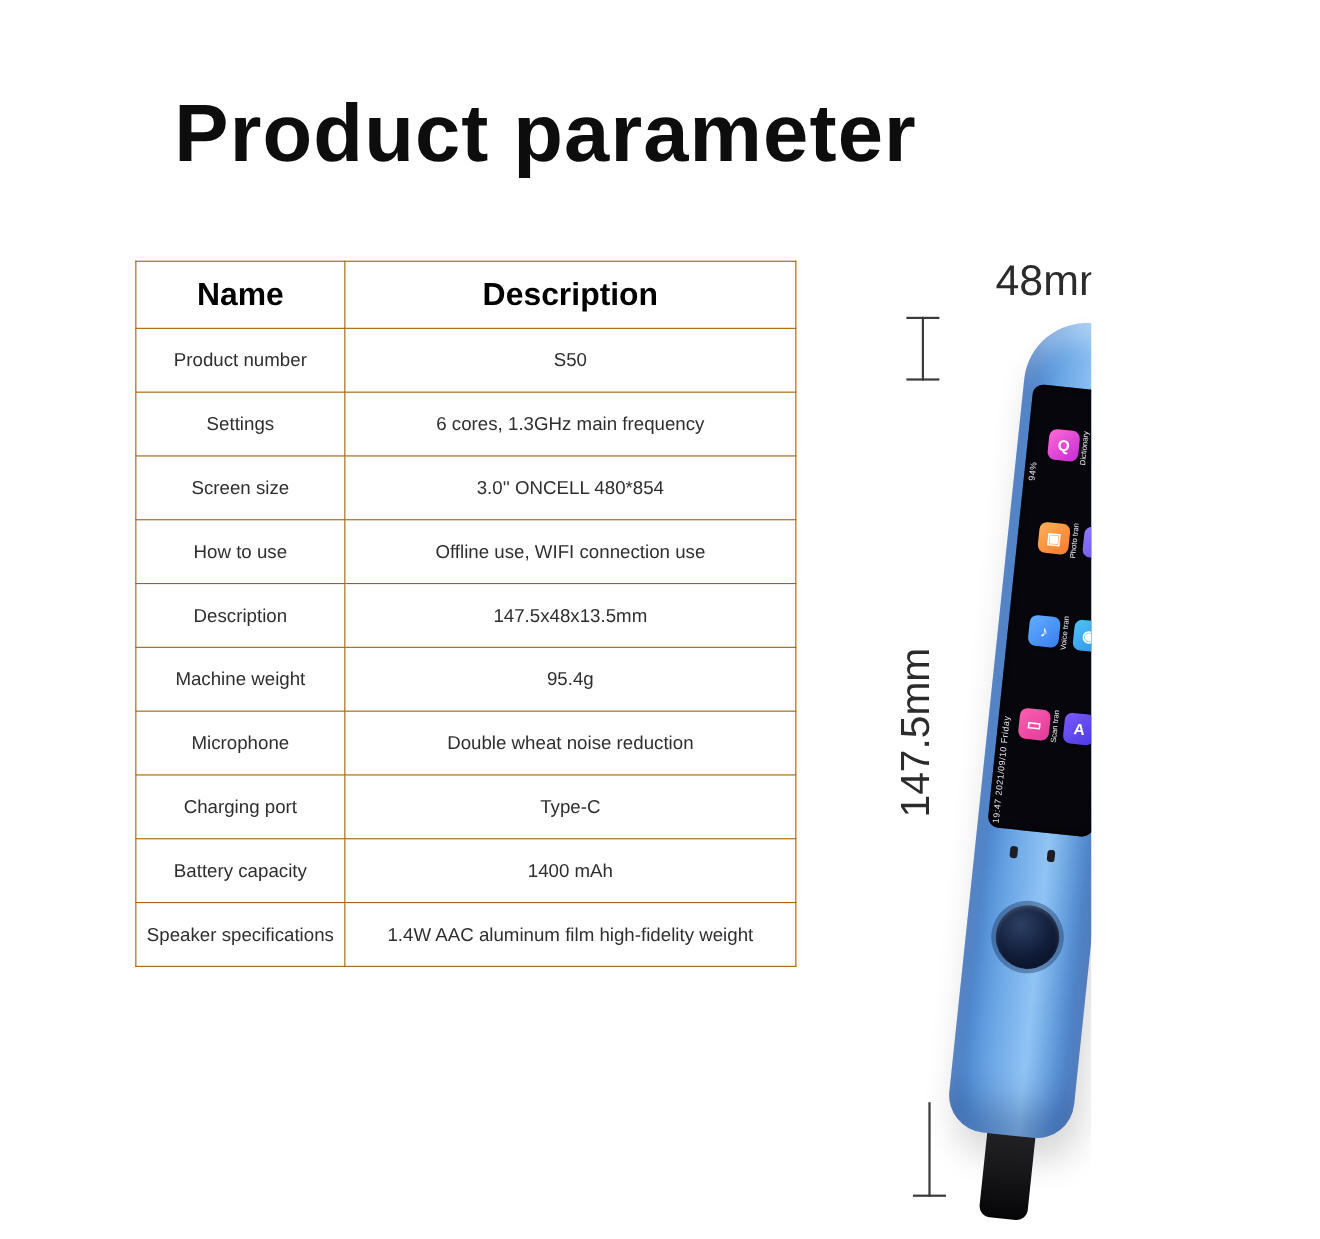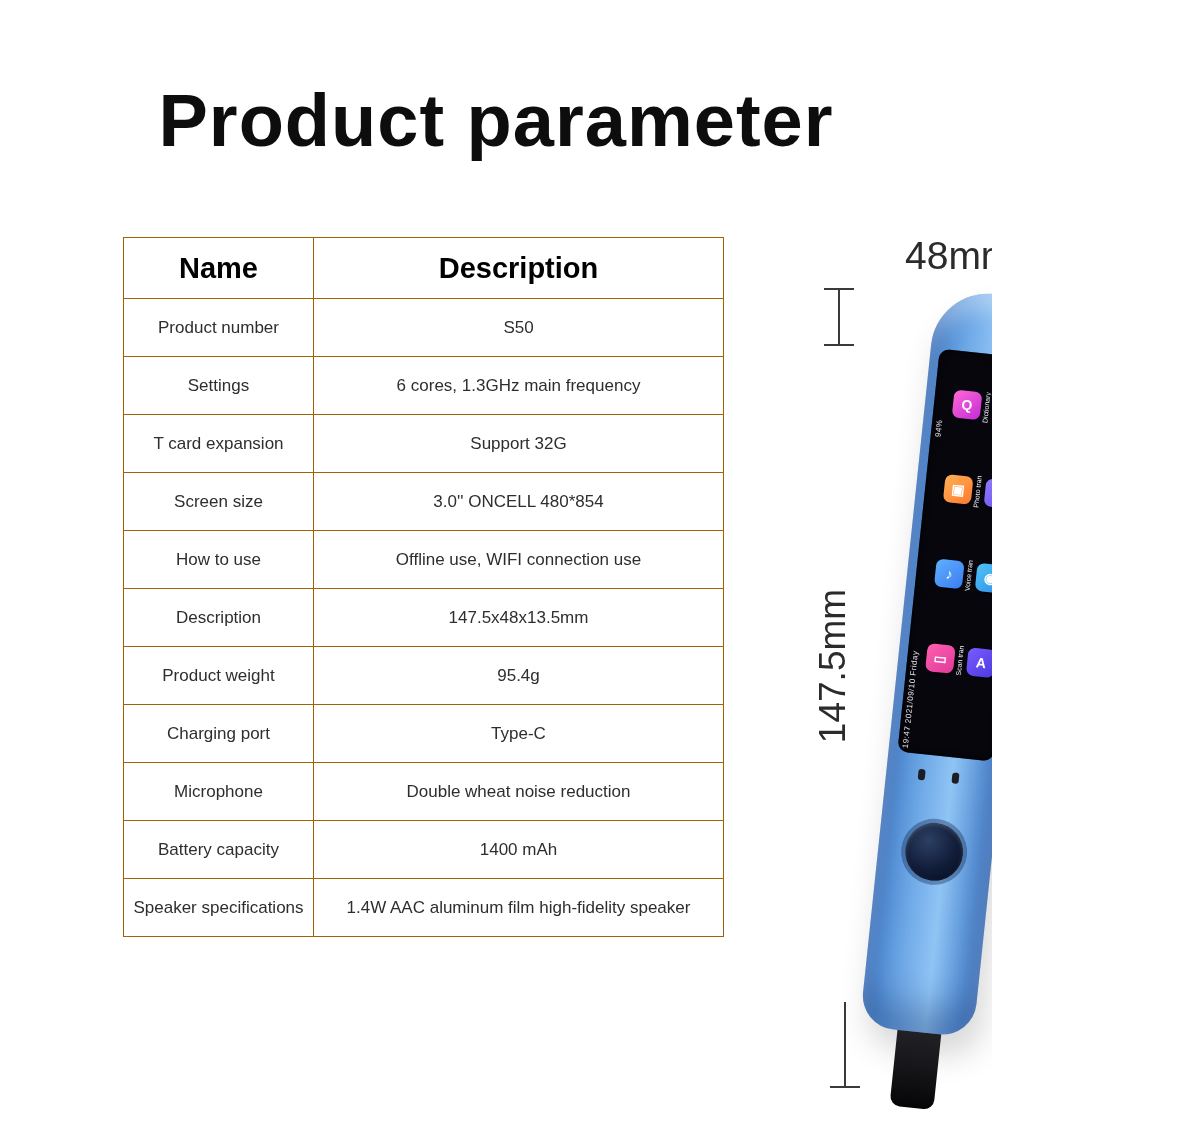--- a/index.html
+++ b/index.html
@@ -113,54 +113,50 @@
     <tbody>
       <tr>
           <td>Product number</td>
           <td>S50</td>
         </tr>
       <tr>
           <td>Settings</td>
           <td>6 cores, 1.3GHz main frequency</td>
         </tr>
       <tr>
-          <td>T card expansion</td>
-          <td>Support 32G</td>
-        </tr>
-      <tr>
           <td>Screen size</td>
           <td>3.0''  ONCELL 480*854</td>
         </tr>
       <tr>
           <td>How to use</td>
           <td>Offline use, WIFI connection use</td>
         </tr>
       <tr>
           <td>Description</td>
           <td>147.5x48x13.5mm</td>
         </tr>
       <tr>
-          <td>Product weight</td>
+          <td>Machine weight</td>
           <td>95.4g</td>
+        </tr>
+      <tr>
+          <td>Microphone</td>
+          <td>Double wheat noise reduction</td>
         </tr>
       <tr>
           <td>Charging port</td>
           <td>Type-C</td>
         </tr>
       <tr>
-          <td>Microphone</td>
-          <td>Double wheat noise reduction</td>
-        </tr>
-      <tr>
           <td>Battery capacity</td>
           <td>1400 mAh</td>
         </tr>
       <tr>
           <td>Speaker specifications</td>
-          <td>1.4W AAC aluminum film high-fidelity speaker</td>
+          <td>1.4W AAC aluminum film high-fidelity weight</td>
         </tr>
     </tbody>
   </table>
 
   <div class="pen-area">
 
     <div class="dim-label dim-width">48mm</div>
     <div class="dim-label dim-length">147.5mm</div>
     <div class="dim-label dim-thickness">13.5mm</div>
 

